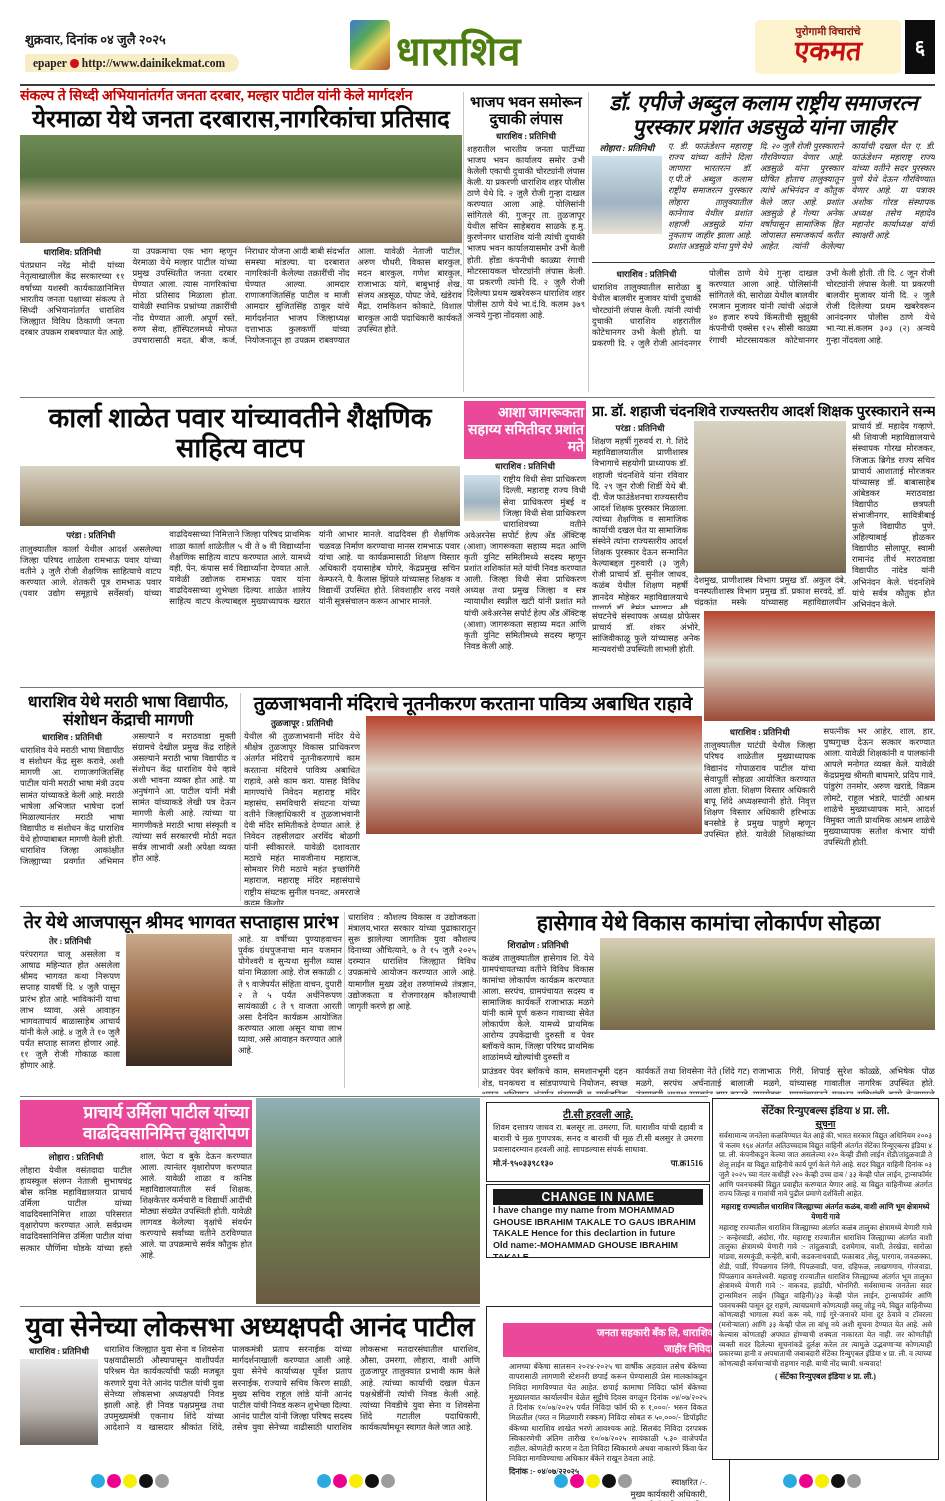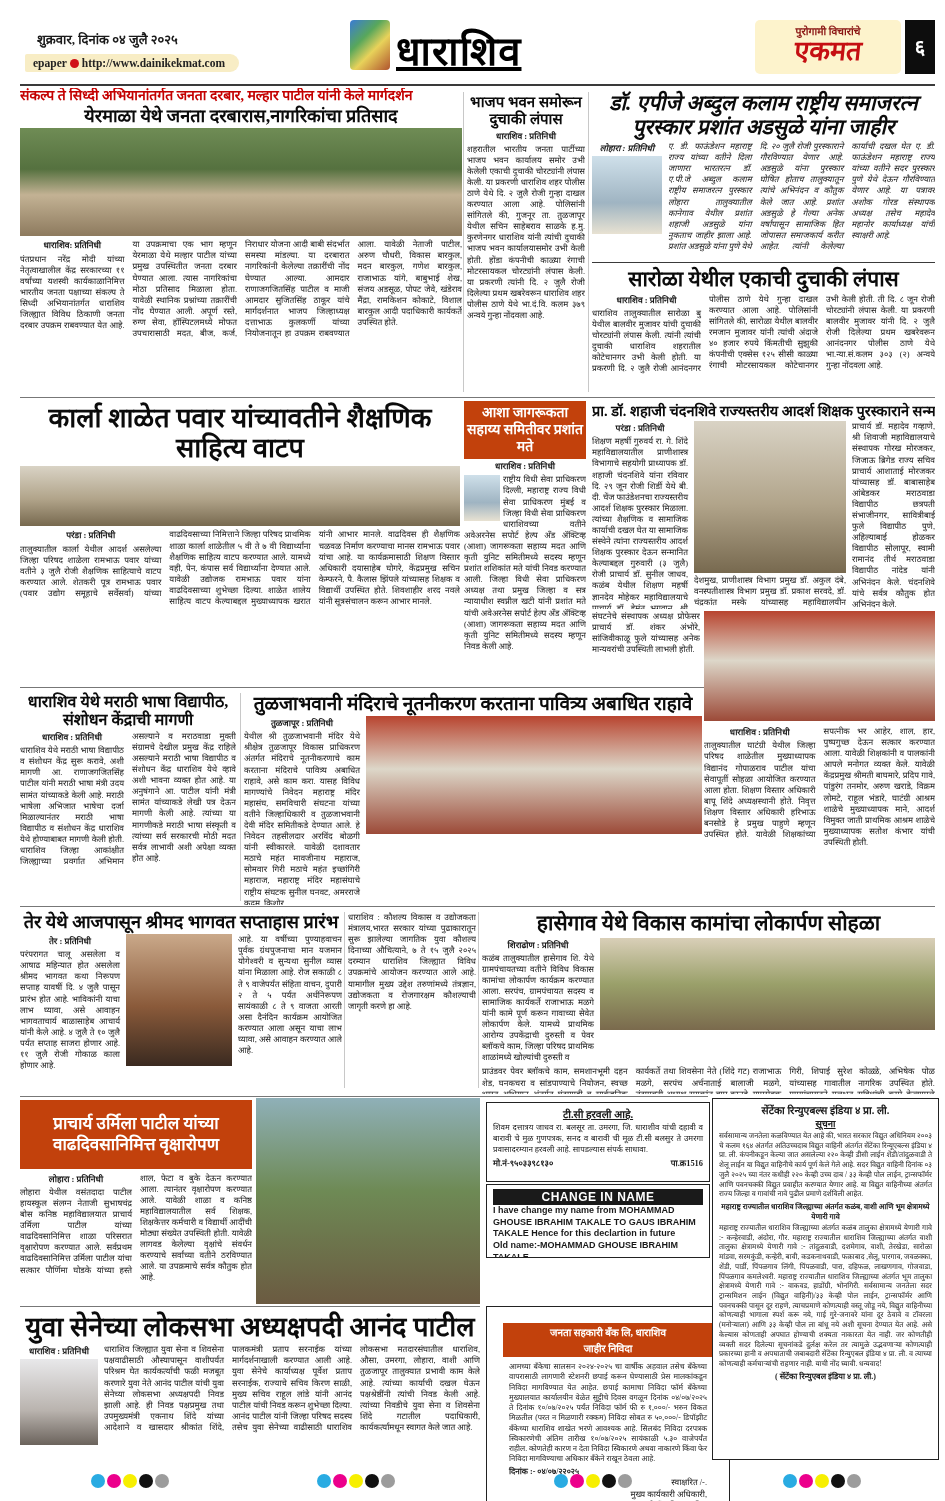--- a/index.html
+++ b/index.html
@@ -1,54 +1,54 @@
 <!DOCTYPE html>
 <html><head>
 <meta charset="utf-8">
 <style>
   html,body{margin:0;padding:0;background:#ffffff;}
   body{width:945px;height:1501px;position:relative;overflow:hidden;
        font-family:"Liberation Serif","DejaVu Serif",serif;color:#1a1a1a;}
   .abs{position:absolute;}
   
   .mh{position:absolute;left:20px;top:18px;width:915px;height:64px;}
-  .dateline{position:absolute;left:5px;top:12px;font-size:13px;font-weight:bold;margin-left:12px;}
+  .dateline{position:absolute;left:5px;top:12px;font-size:13px;font-weight:bold;}
   .epaper{position:absolute;left:5px;top:36px;background:#f8edc5;border-radius:3px 14px 14px 3px;
           padding:3px 14px 3px 8px;font-size:11.5px;font-weight:bold;color:#222;}
   .reddot{display:inline-block;width:9px;height:9px;border-radius:50%;background:#d01118;margin:0 3px;vertical-align:-1px;}
   .logo{position:absolute;left:330px;top:2px;width:40px;height:50px;border-radius:4px;
         background:linear-gradient(135deg,#3a7bd5 0%,#58a75b 35%,#e8d25a 60%,#b0542e 100%);}
-  .edition{position:absolute;left:376px;top:4px;font-size:40px;font-weight:bold;color:#000000;letter-spacing:1px;text-decoration:underline;}
+  .edition{position:absolute;left:376px;top:4px;font-size:40px;font-weight:bold;color:#4d7c0f;letter-spacing:1px;}
   .brandbox{position:absolute;right:34px;top:2px;width:146px;height:54px;background:#fdf3cc;border-radius:5px;text-align:center;}
   .tagline{font-size:10.5px;font-weight:bold;color:#8a1513;padding-top:4px;}
   .brand{font-size:27px;font-weight:bold;color:#c50f12;line-height:1;transform:skewX(-6deg);}
   .pagenum{position:absolute;right:0;top:2px;width:30px;height:54px;background:#0d0d0d;color:#fff;
            font-size:20px;font-weight:bold;text-align:center;line-height:54px;}
   
   .rule{position:absolute;border-top:1.6px solid #3a3a3a;}
   .vrule{position:absolute;border-left:1px solid #c8c8c8;}
   .art{position:absolute;overflow:hidden;}
   .kicker{color:#c40000;font-weight:bold;font-size:14px;line-height:1.15;}
   .hl{font-weight:bold;text-align:center;color:#0b0b0b;line-height:1.12;margin:2px 0;}
-  .hl-26{font-size:18px;}  .hl-23{font-size:27px;} .hl-21{font-size:21px;}
+  .hl-26{font-size:24px;}  .hl-23{font-size:27px;} .hl-21{font-size:21px;}
   .hl-19{font-size:19px;}  .hl-16{font-size:16px;} .hl-15{font-size:15px;}
   .hl-14{font-size:14px;}
   .byline{font-weight:bold;font-size:8.6px;text-align:center;margin:1px 0 2px;}
   .body{font-size:8.4px;line-height:1.32;text-align:justify;}
   .cols-2{column-count:2;column-gap:8px;}
   .cols-3{column-count:3;column-gap:8px;}
   .cols-4{column-count:4;column-gap:8px;}
   .photo{width:100%;}
   .ph{background:linear-gradient(180deg,#d8d2c4,#a08f74);}
   .ph-crowd{background:linear-gradient(180deg,#6f8c55 0%,#55713f 38%,#c3b294 62%,#8d7a5e 100%);}
   .ph-portrait{background:linear-gradient(180deg,#cfe0ea,#9fb4c2 60%,#e8e2d2);}
   .ph-group{background:linear-gradient(180deg,#d9d3c5 0%,#b1a48a 55%,#77694f 100%);}
   .ph-tulja{background:linear-gradient(180deg,#b8442f 0%,#ddd7c9 45%,#9c4a38 100%);}
   .ph-yard{background:linear-gradient(180deg,#8fb0b8 0%,#6e8a55 45%,#6b5a41 100%);}
-  .blackbox{background:#c2410c;color:#ffffff;font-weight:bold;text-align:center;}
+  .blackbox{background:#ec4899;color:#ffffff;font-weight:bold;text-align:right;}
   .row{display:flex;gap:6px;}
   
   .adbox{position:absolute;border:1.5px solid #222;background:#fff;padding:4px 6px;overflow:hidden;}
   .ad-title{font-weight:bold;text-align:center;font-size:10.5px;}
   .ad-title-bar{background:#1a1a1a;color:#fff;font-weight:bold;text-align:center;font-size:12px;padding:1px 0;
                 font-family:"Liberation Sans","DejaVu Sans",sans-serif;letter-spacing:.5px;}
   .ad-body{font-size:8px;line-height:1.35;text-align:justify;margin-top:2px;}
   .ad-body-en{font-size:9px;font-weight:bold;line-height:1.3;font-family:"Liberation Sans","DejaVu Sans",sans-serif;}
   .ad-row{display:flex;justify-content:space-between;font-size:8.4px;font-weight:bold;margin-top:2px;}
   .u{text-decoration:underline;}
@@ -103,21 +103,20 @@
       <div class="byline">लोहारा : प्रतिनिधी</div>
       <div class="photo ph-portrait" style="height:78px;"></div>
     </div>
     <div class="body cols-3" style="flex:1;">ए. डी. फाऊंडेशन महाराष्ट्र राज्य यांच्या वतीने दिला जाणारा भारतरत्न डॉ. ए.पी.जे अब्दुल कलाम राष्ट्रीय समाजरत्न पुरस्कार लोहारा तालुक्यातील कानेगाव येथील प्रशांत शहाजी अडसुळे यांना नुकताच जाहीर झाला आहे. प्रशांत अडसुळे यांना पुणे येथे दि. २० जुलै रोजी पुरस्काराने गौरविण्यात येणार आहे. अडसुळे यांना पुरस्कार घोषित होताच तालुक्यातून त्यांचे अभिनंदन व कौतुक केले जात आहे. प्रशांत अडसुळे हे गेल्या अनेक वर्षांपासून सामाजिक हित जोपासत समाजकार्य करीत आहेत. त्यांनी केलेल्या कार्याची दखल घेत ए. डी. फाऊंडेशन महाराष्ट्र राज्य यांच्या वतीने सदर पुरस्कार पुणे येथे देऊन गौरविण्यात येणार आहे. या पत्रावर अशोक गोरड संस्थापक अध्यक्ष तसेच महादेव महानोर कार्याध्यक्ष यांची स्वाक्षरी आहे.</div>
   </div>
 </section>
 
 <div class="rule" style="left:592px;top:262px;width:343px;"></div>
 
 <section class="art" style="left:592px;top:266px;width:343px;height:128px;">
-  <div class="hl hl-21">सारोळा येथील एकाची दुचाकी लंपास</div>
   <div class="body cols-3" style="margin-top:2px;">
     <div class="byline">धाराशिव : प्रतिनिधी</div>
     <div>धाराशिव तालुक्यातील सारोळा बु येथील बालवीर मुजावर यांची दुचाकी चोरट्यांनी लंपास केली. त्यांनी त्यांची दुचाकी धाराशिव शहरातील कोटेचानगर उभी केली होती. या प्रकरणी दि. २ जुलै रोजी आनंदनगर पोलीस ठाणे येथे गुन्हा दाखल करण्यात आला आहे. पोलिसांनी सांगितले की, सारोळा येथील बालवीर रमजान मुजावर यांनी त्यांची अंदाजे ४० हजार रुपये किंमतीची सुझुकी कंपनीची एक्सेस १२५ सीसी काळ्या रंगाची मोटरसायकल कोटेचानगर उभी केली होती. ती दि. ८ जून रोजी चोरट्यांनी लंपास केली. या प्रकरणी बालवीर मुजावर यांनी दि. २ जुलै रोजी दिलेल्या प्रथम खबरेवरून आनंदनगर पोलीस ठाणे येथे भा.न्या.सं.कलम ३०३ (२) अन्वये गुन्हा नोंदवला आहे.</div>
   </div>
 </section>
 
 <div class="rule" style="left:20px;top:397px;width:915px;border-top-color:#777;"></div>
 
 <section class="art" style="left:20px;top:401px;width:440px;height:283px;">
   <div class="hl hl-23">कार्ला शाळेत पवार यांच्यावतीने शैक्षणिक साहित्य वाटप</div>
@@ -215,21 +214,21 @@
       <div class="body">कळंब तालुक्यातील हासेगाव शि. येथे ग्रामपंचायतच्या वतीने विविध विकास कामांचा लोकार्पण कार्यक्रम करण्यात आला. सरपंच, ग्रामपंचायत सदस्य व सामाजिक कार्यकर्ते राजाभाऊ मळगे यांनी कामे पूर्ण करून गावाच्या सेवेत लोकार्पण केले. यामध्ये प्राथमिक आरोग्य उपकेंद्राची दुरुस्ती व पेवर ब्लॉकचे काम, जिल्हा परिषद प्राथमिक शाळांमध्ये खोल्यांची दुरुस्ती व</div>
     </div>
     <div class="photo ph" style="flex:1;height:92px;background:linear-gradient(180deg,#d9cfb8 0%,#9aa06a 50%,#7a6a4d 100%);"></div>
   </div>
   <div class="body cols-3" style="margin-top:3px;">प्राउंडवर पेवर ब्लॉकचे काम, समशानभूमी दहन शेड, घनकचरा व सांडपाण्याचे नियोजन, स्वच्छ भारत अभियान अंतर्गत घंटागाडी व सार्वजनिक कचराकुंडी व वैयक्तिक कचराकुंडीचे वाटप करून कार्यक्रम करण्यात आला. कार्यक्रमास सामाजिक कार्यकर्ते तथा शिवसेना नेते (शिंदे गट) राजाभाऊ मळगे, सरपंच अर्चनाताई बालाजी मळगे, तंटामुक्ती अध्यक्ष रमाकांत बापू कानडे, ग्रामसेवक आर. डी. राठोड, ग्रा पं. सदस्य मंगलताई राऊत, बायडाबाई लोहार, लताताई चौगुले, रवी किरण गिरी, शिपाई सुरेश कोळ्ळे, अभिषेक पोळ यांच्यासह गावातील नागरिक उपस्थित होते. ग्रामपंचायतने मूलभूत सुविधांची कामे केल्यामुळे ग्रामस्थांकडून ग्रामपंचायतचे कौतुक होत आहे.</div>
 </section>
 
 <div class="rule" style="left:20px;top:1096px;width:688px;border-top-color:#777;"></div>
 
 <section class="art" style="left:20px;top:1100px;width:232px;height:202px;">
-  <div class="blackbox" style="font-size:17px;padding:13px 3px;line-height:1.25;">प्राचार्य उर्मिला पाटील यांच्या वाढदिवसानिमित्त वृक्षारोपण</div>
+  <div class="blackbox" style="font-size:17px;padding:2px 3px;line-height:1.25;">प्राचार्य उर्मिला पाटील यांच्या वाढदिवसानिमित्त वृक्षारोपण</div>
   <div class="body cols-2" style="margin-top:4px;">
     <div class="byline">लोहारा : प्रतिनिधी</div>
     <div>लोहारा येथील वसंतदादा पाटील हायस्कूल संलग्न नेताजी सुभाषचंद्र बोस कनिष्ठ महाविद्यालयात प्राचार्य उर्मिला पाटील यांच्या वाढदिवसानिमित्त शाळा परिसरात वृक्षारोपण करण्यात आले. सर्वप्रथम वाढदिवसानिमित्त उर्मिला पाटील यांचा सत्कार पौर्णिमा घोडके यांच्या हस्ते शाल, फेटा व बुके देऊन करण्यात आला. त्यानंतर वृक्षारोपण करण्यात आले. यावेळी शाळा व कनिष्ठ महाविद्यालयातील सर्व शिक्षक, शिक्षकेत्तर कर्मचारी व विद्यार्थी आदींची मोठ्या संख्येत उपस्थिती होती. यावेळी लागवड केलेल्या वृक्षांचे संवर्धन करण्याचे सर्वांच्या वतीने ठरविण्यात आले. या उपक्रमाचे सर्वत्र कौतुक होत आहे.</div>
   </div>
 </section>
 <div class="photo ph-yard abs" style="left:256px;top:1098px;width:224px;height:206px;"></div>
 
 <div class="adbox" style="left:486px;top:1102px;width:210px;height:70px;">
   <div class="ad-title u">टी.सी हरवली आहे.</div>
   <div class="ad-body">शिवम दत्तात्रय जाधव रा. बलसूर ता. उमरगा, जि. धाराशीव यांची दहावी व बारावी चे मुळ गुणपत्रक, सनद व बारावी ची मूळ टी.सी बलसुर ते उमरगा प्रवासादरम्यान हरवली आहे. सापडल्यास संपर्क साधावा.</div>

